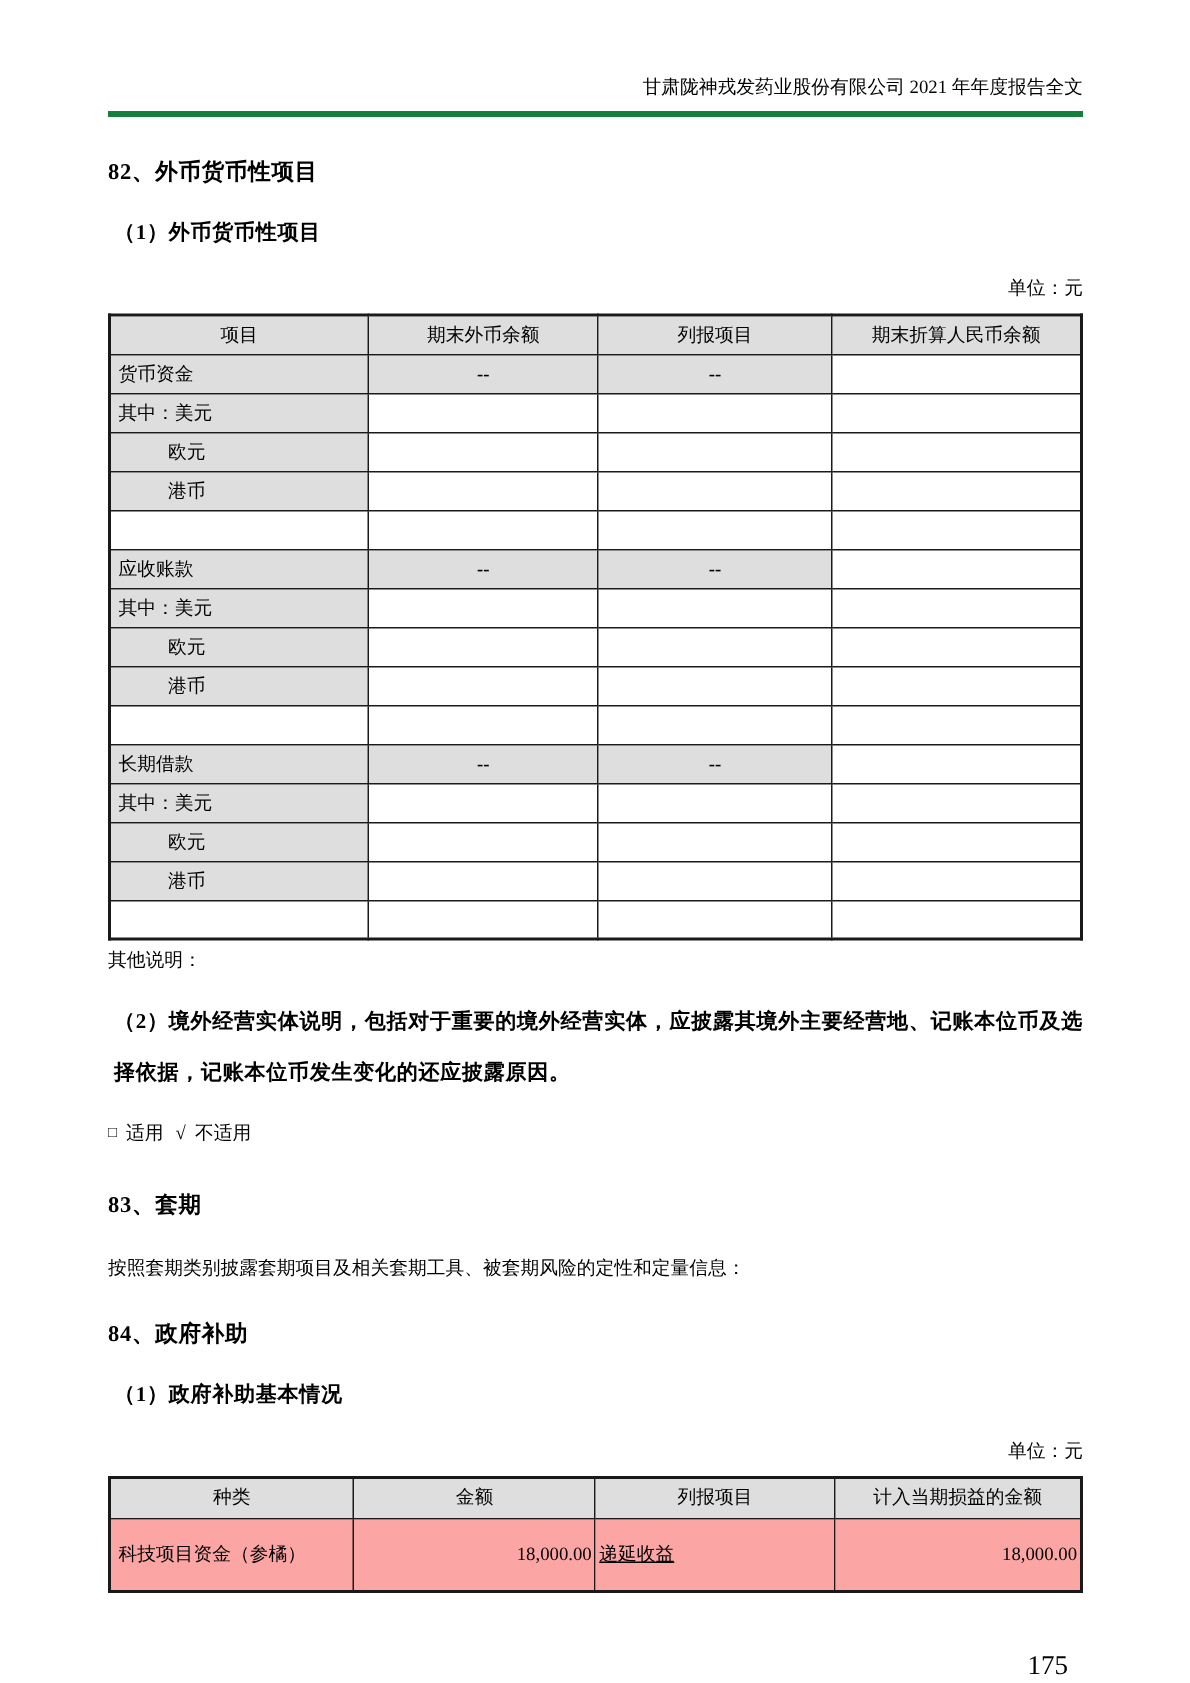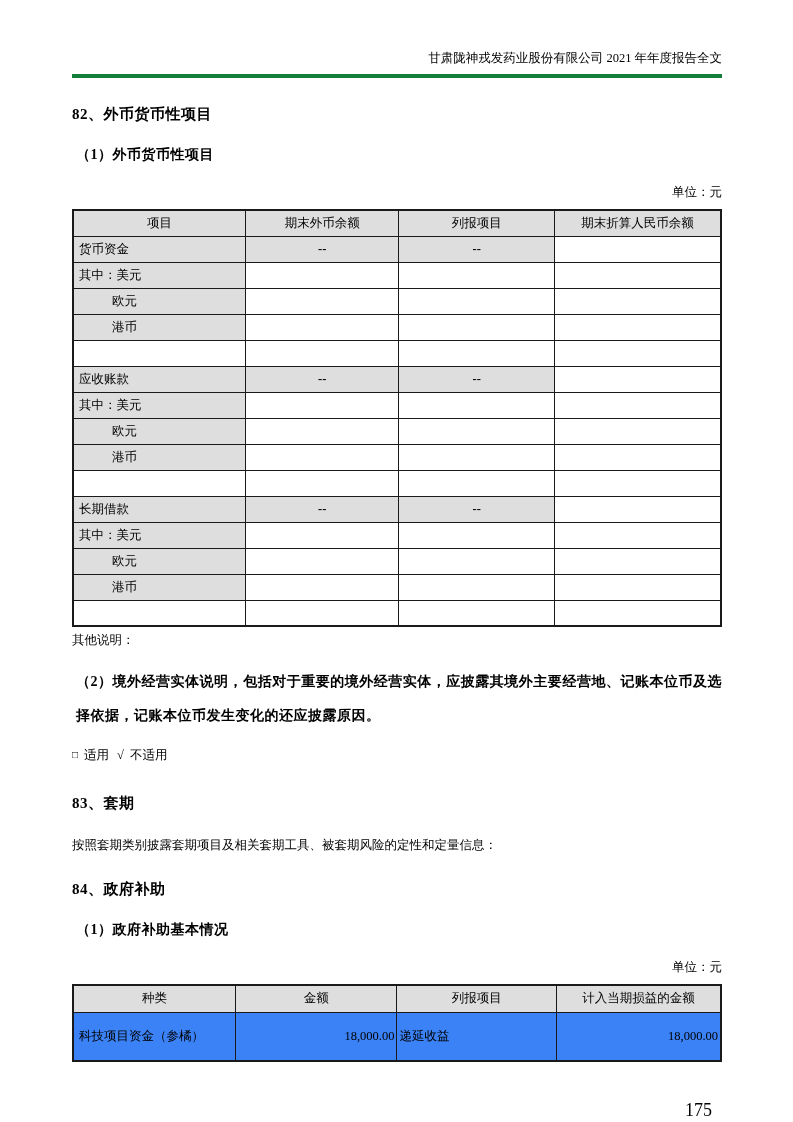--- a/index.html
+++ b/index.html
@@ -69,23 +69,23 @@
   .t1 tr.row-total td:nth-child(2),
   .t1 tr.row-total td:nth-child(3) { text-align:center; font-weight:bold; }
   .t1 tr.row-sub td:first-child,
   .t1 tr.row-indent td:first-child { background:#dedede; }
   .t1 tr.row-indent td:first-child { padding-left:38px; }
   .t2 th:nth-child(1){ width:25.1%; }
   .t2 th:nth-child(2){ width:24.9%; }
   .t2 th:nth-child(3){ width:24.6%; }
   .t2 th:nth-child(4){ width:25.4%; }
   .t2 th { height:27px; }
-  .t2 td { height:49px; background:#3b82f6; }
+  .t2 td { height:49px; background:#fca5a5; }
   .t2 td:nth-child(2), .t2 td:nth-child(4) { text-align:right; padding-right:2px; }
-  .t2 td:nth-child(3) { padding-left:2px; }
+  .t2 td:nth-child(3) { padding-left:2px;text-decoration:underline; }
   .note {
     margin-top:5px;
     font-size:12.5px;
   }
   .para-bold {
     margin-top:16px;
     font-size:14px;
     font-weight:bold;
     line-height:34px;
     text-align:justify;

